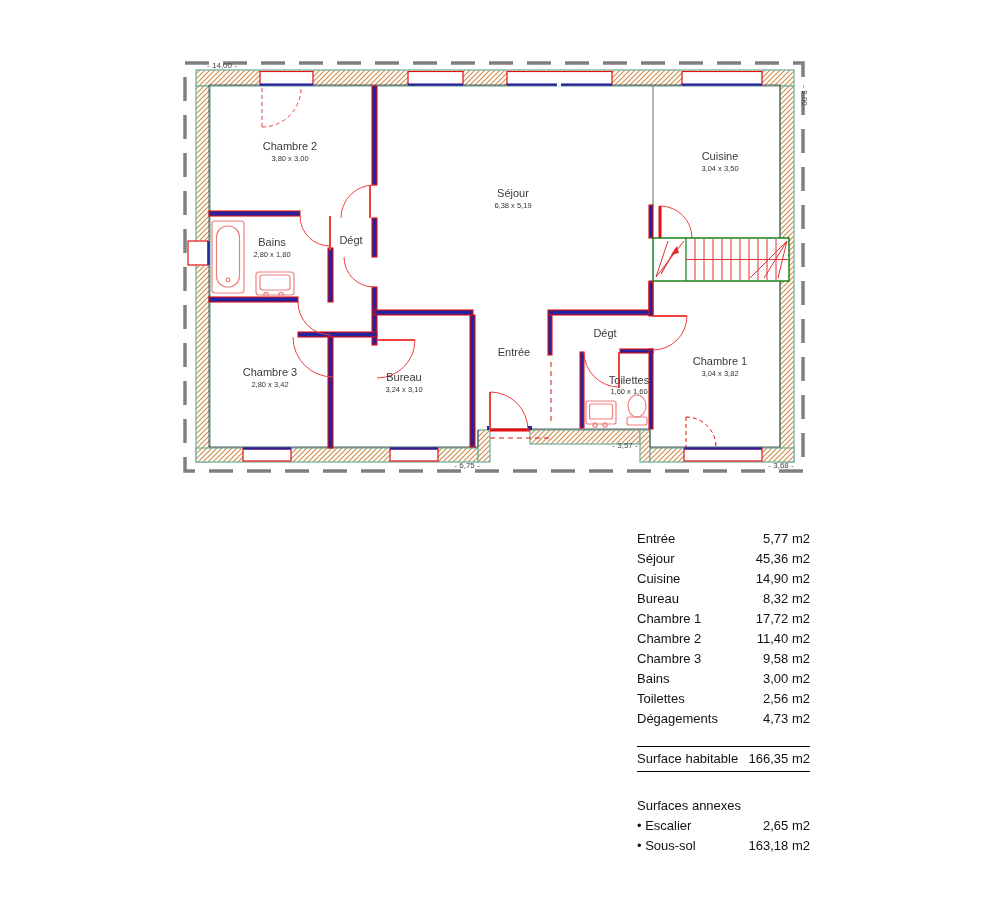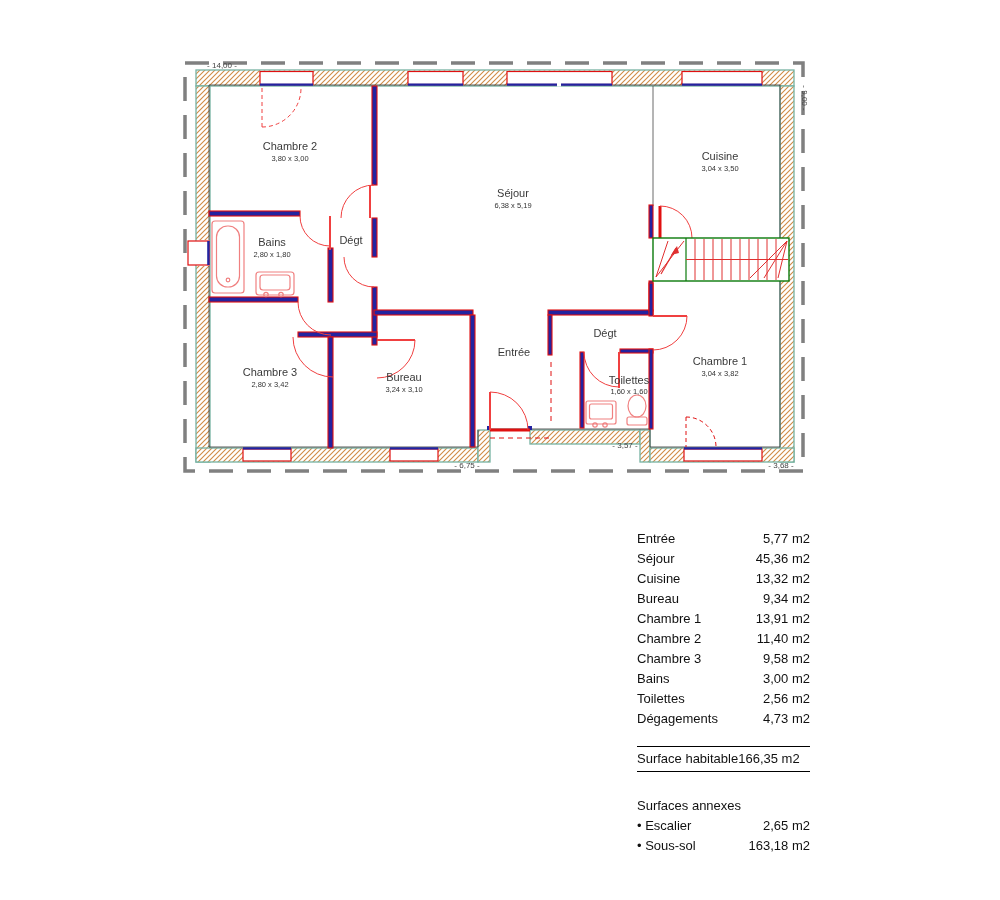--- a/index.html
+++ b/index.html
@@ -7,21 +7,21 @@
           font-family:"Liberation Sans",sans-serif;}
   .plan-svg{position:absolute;left:0;top:0;}
   svg text{font-family:"Liberation Sans",sans-serif;}
   .room-name{font-size:11px;fill:#3a3a3a;}
   .room-dims{font-size:7.5px;fill:#333;}
   .dim-label{font-size:8px;fill:#444;}
   .area-table{position:absolute;left:637px;top:529px;width:173px;font-size:13px;color:#111;}
   .row{display:flex;justify-content:space-between;height:20px;line-height:20px;}
   .row .val{text-align:left;}
   .total-row{margin-top:17px;border-top:1px solid #000;border-bottom:1px solid #000;
-             padding:2px 0;display:flex;height:20px;line-height:20px;}
+             padding:2px 0;display:flex;justify-content:space-between;height:20px;line-height:20px;}
   .annex-title{margin-top:24px;height:20px;line-height:20px;}
 </style>
 </head>
 <body>
 
 <div class="screen">
 
 <svg class="plan-svg" width="1000" height="900" viewBox="0 0 1000 900">
   <defs>
     <pattern id="hatch" width="5" height="5" patternUnits="userSpaceOnUse">
@@ -267,29 +267,29 @@
   <div class="row">
     <span class="lbl">Entrée</span>
     <span class="val">5,77 m2</span>
   </div>
   <div class="row">
     <span class="lbl">Séjour</span>
     <span class="val">45,36 m2</span>
   </div>
   <div class="row">
     <span class="lbl">Cuisine</span>
-    <span class="val">13,32 m2</span>
+    <span class="val">14,90 m2</span>
   </div>
   <div class="row">
     <span class="lbl">Bureau</span>
-    <span class="val">9,34 m2</span>
+    <span class="val">8,32 m2</span>
   </div>
   <div class="row">
     <span class="lbl">Chambre 1</span>
-    <span class="val">13,91 m2</span>
+    <span class="val">17,72 m2</span>
   </div>
   <div class="row">
     <span class="lbl">Chambre 2</span>
     <span class="val">11,40 m2</span>
   </div>
   <div class="row">
     <span class="lbl">Chambre 3</span>
     <span class="val">9,58 m2</span>
   </div>
   <div class="row">

